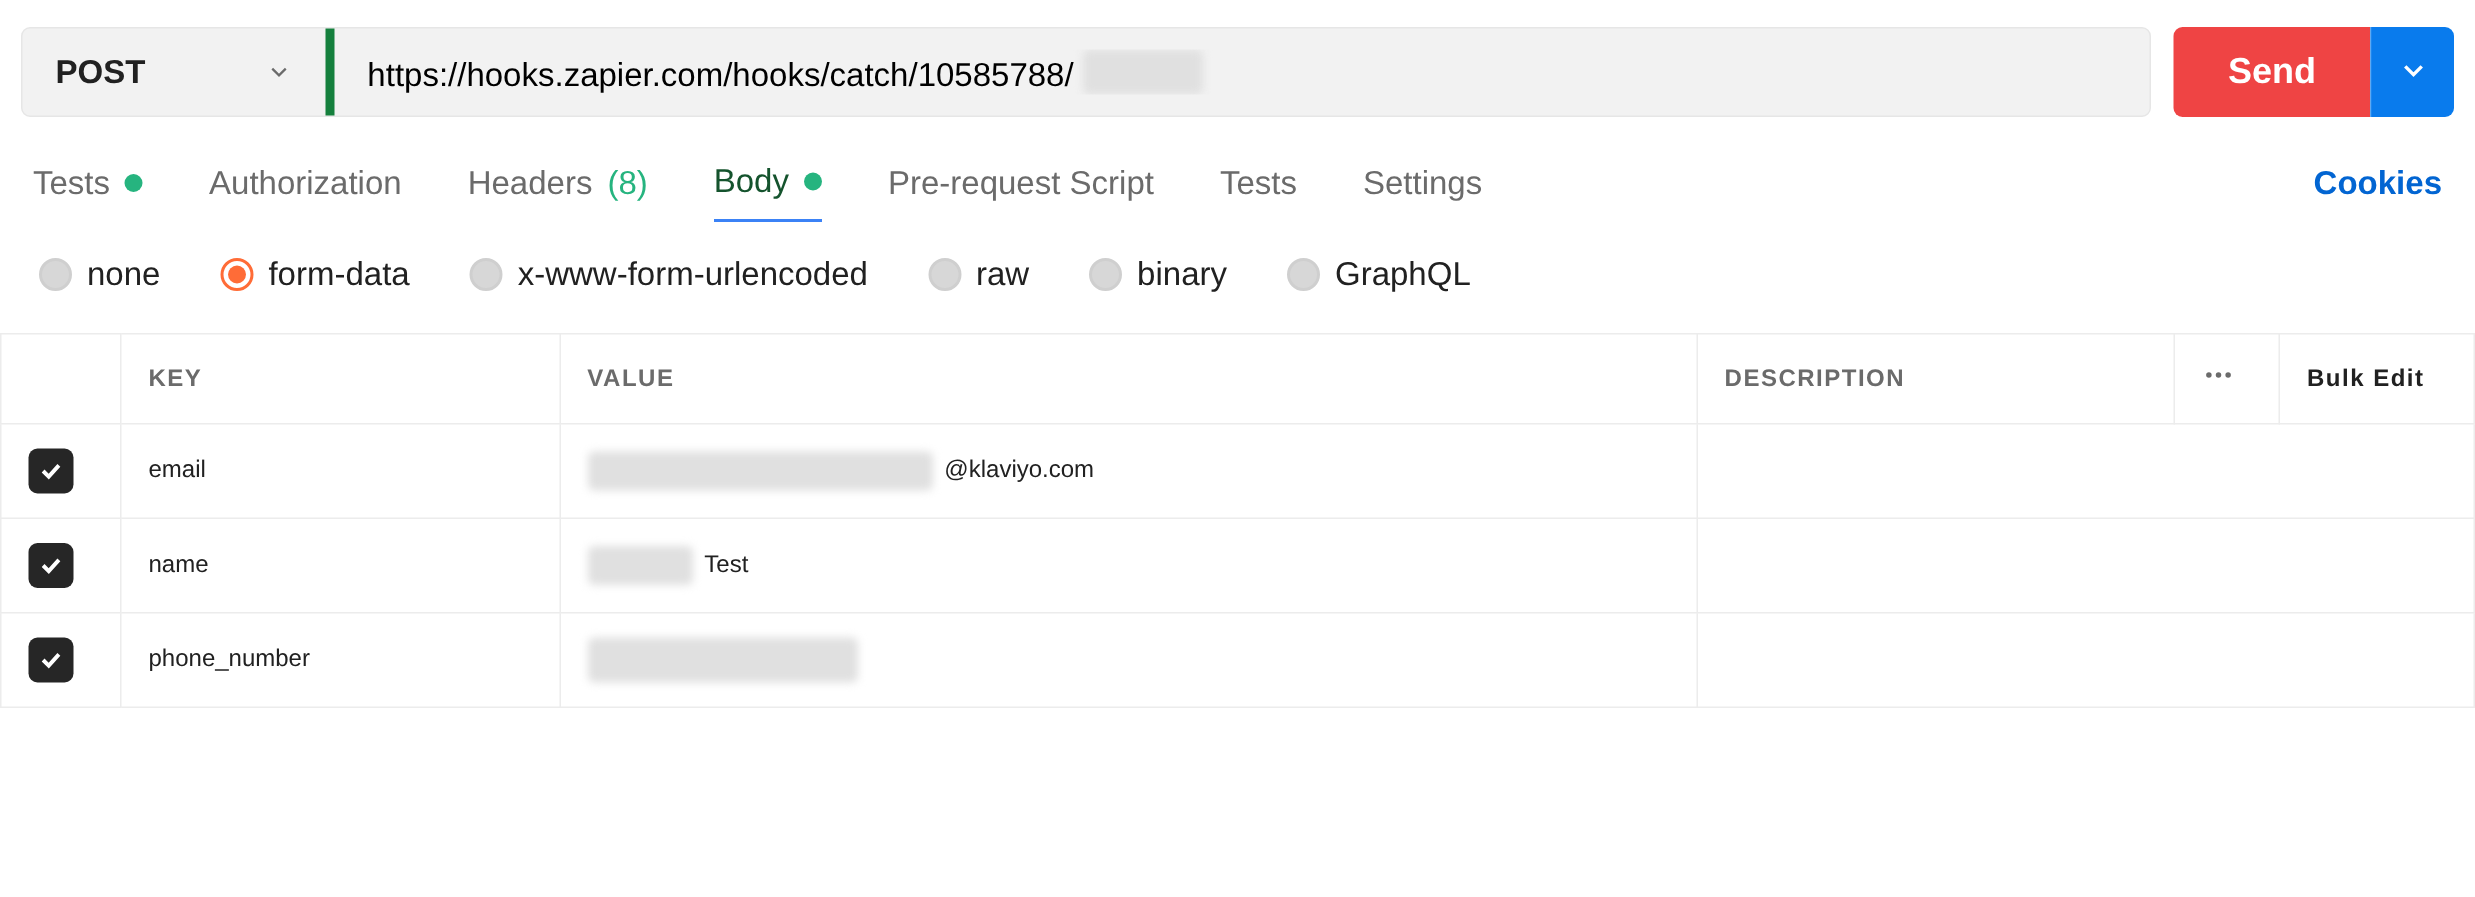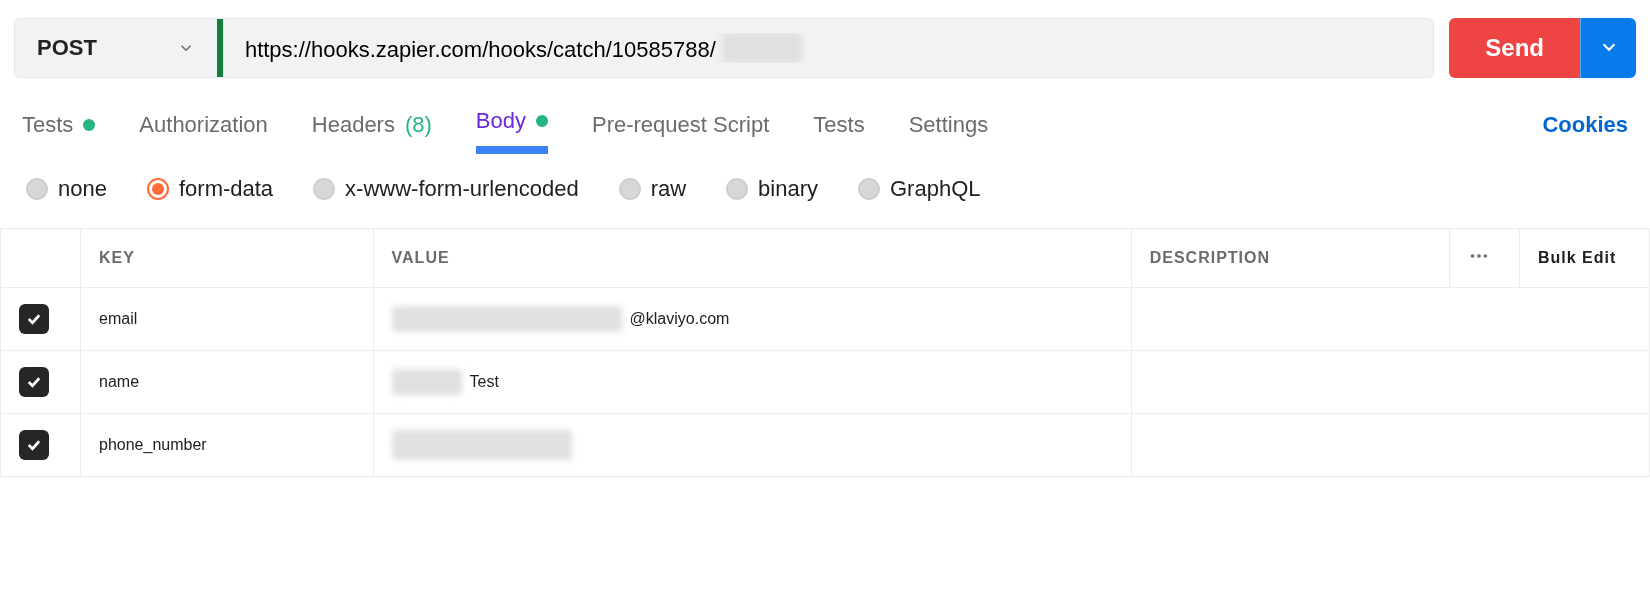--- a/index.html
+++ b/index.html
@@ -95,22 +95,22 @@
     color: #6b6b6b;
   }
   .tab {
     display: flex;
     align-items: center;
     gap: 10px;
     padding-bottom: 12px;
     cursor: pointer;
   }
   .tab.active {
-    color: #6d28d9;
-    border-bottom: 8px solid #3b82f6;
+    color: #14532d;
+    border-bottom: 2px solid #3b82f6;
   }
   .dot-green {
     width: 12px; height: 12px;
     background: #26b47f;
     border-radius: 50%;
     display:inline-block;
   }
   .count-green { color: #26b47f; }
   .cookies {
     margin-left: auto;

